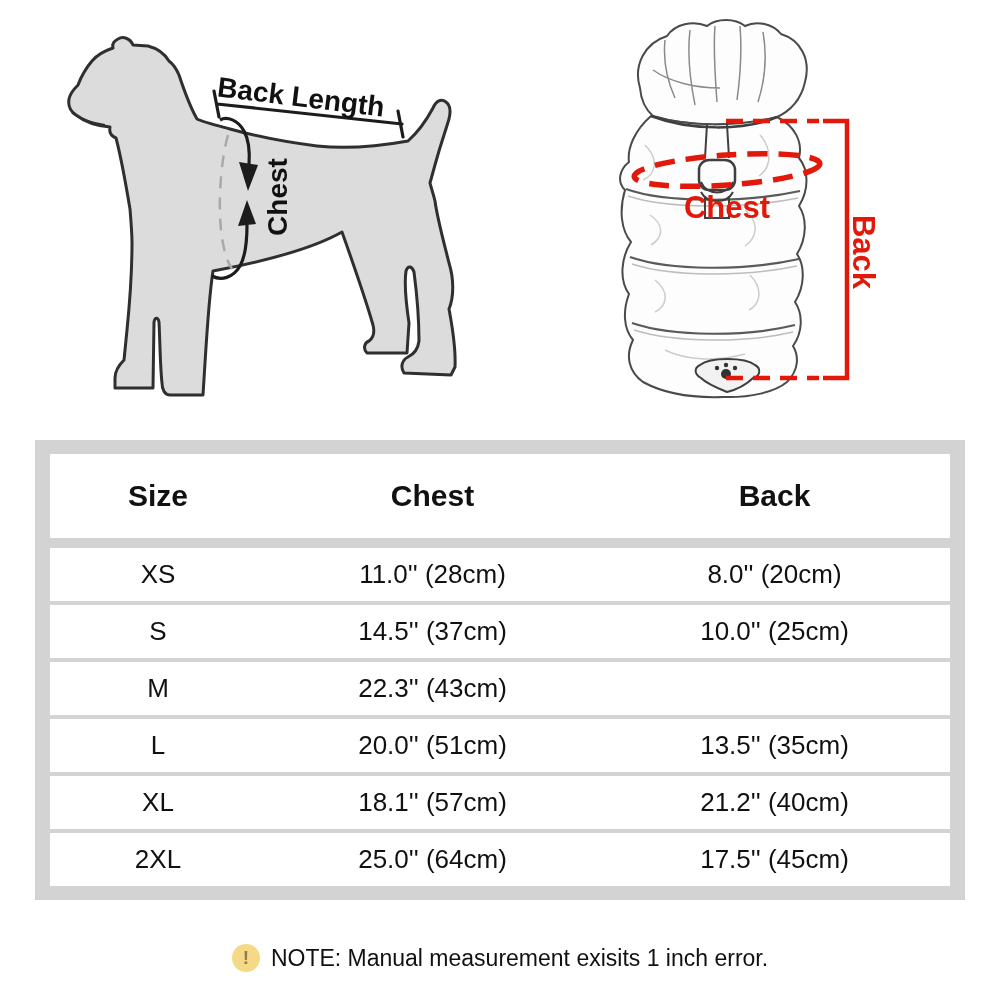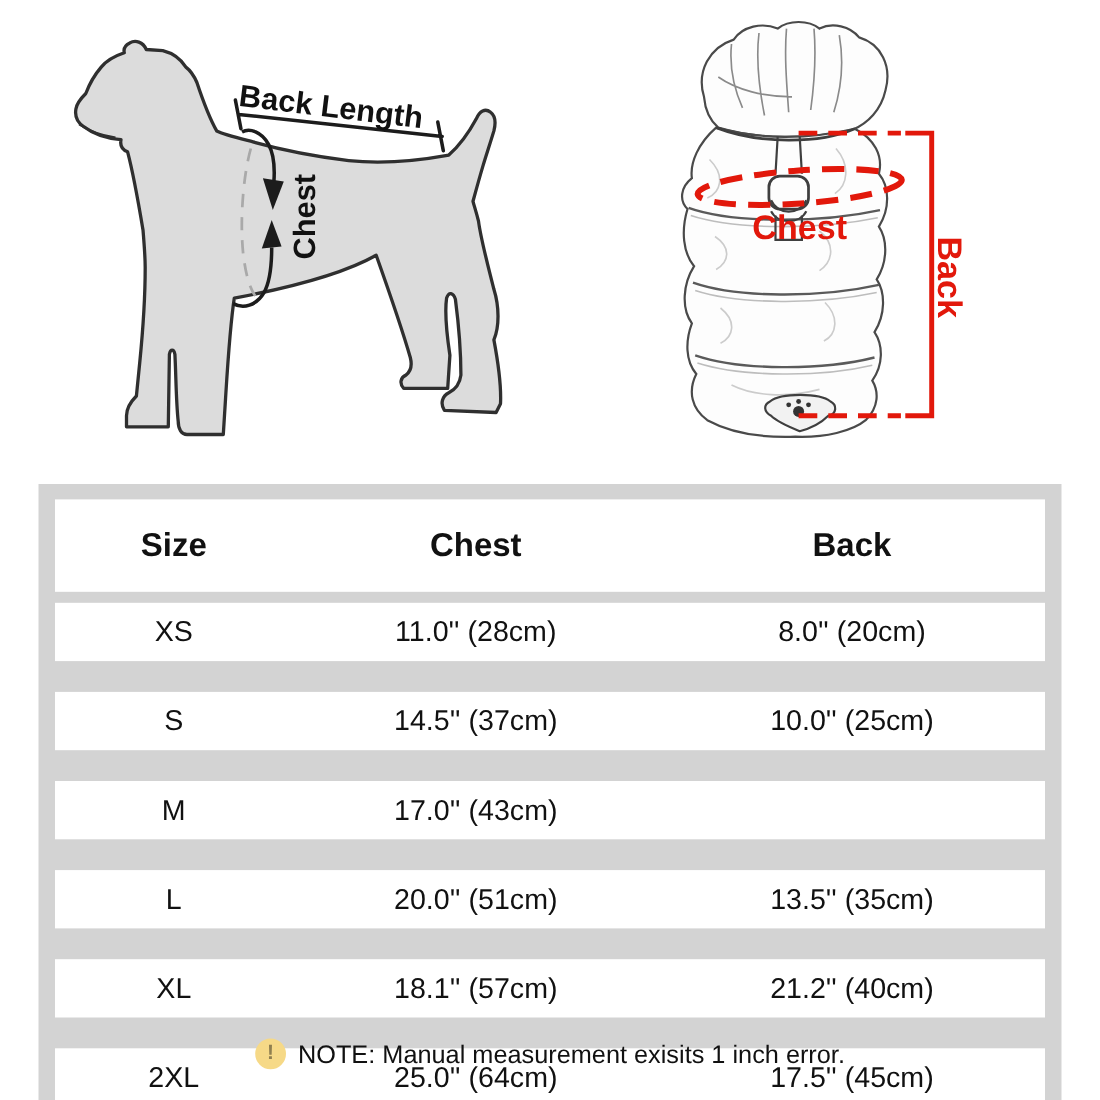--- a/index.html
+++ b/index.html
@@ -12,21 +12,21 @@
 
   .size-table{
     position:absolute;left:35px;top:440px;width:930px;
     background:#d3d3d3;padding:14px 15px 14px 15px;box-sizing:border-box;
   }
   .t-row{
     background:#ffffff;display:grid;grid-template-columns:24% 37% 39%;
     align-items:center;text-align:center;color:#111;
   }
   .t-head{height:84px;font-size:30px;font-weight:bold;margin-bottom:10px;}
-  .t-body{height:53px;font-size:26px;font-weight:normal;margin-bottom:28px;}
+  .t-body{height:53px;font-size:26px;font-weight:normal;margin-bottom:4px;}
   .t-body:last-child{margin-bottom:0;}
   .cell{white-space:nowrap;}
 
   .note-row{
     position:absolute;left:0;top:936px;width:1000px;height:44px;
     display:flex;align-items:center;justify-content:center;gap:11px;
   }
   .note-icon{
     width:28px;height:28px;border-radius:50%;background:#f6d987;
     color:#8f7f50;font-size:19px;font-weight:bold;line-height:28px;text-align:center;
@@ -181,21 +181,21 @@
       <div class="cell">11.0'' (28cm)</div>
       <div class="cell">8.0'' (20cm)</div>
     </div>
     <div class="t-row t-body">
       <div class="cell">S</div>
       <div class="cell">14.5'' (37cm)</div>
       <div class="cell">10.0'' (25cm)</div>
     </div>
     <div class="t-row t-body">
       <div class="cell">M</div>
-      <div class="cell">17.0'' (43cm)</div>
+      <div class="cell">22.3'' (43cm)</div>
     </div>
     <div class="t-row t-body">
       <div class="cell">L</div>
       <div class="cell">20.0'' (51cm)</div>
       <div class="cell">13.5'' (35cm)</div>
     </div>
     <div class="t-row t-body">
       <div class="cell">XL</div>
       <div class="cell">18.1'' (57cm)</div>
       <div class="cell">21.2'' (40cm)</div>

